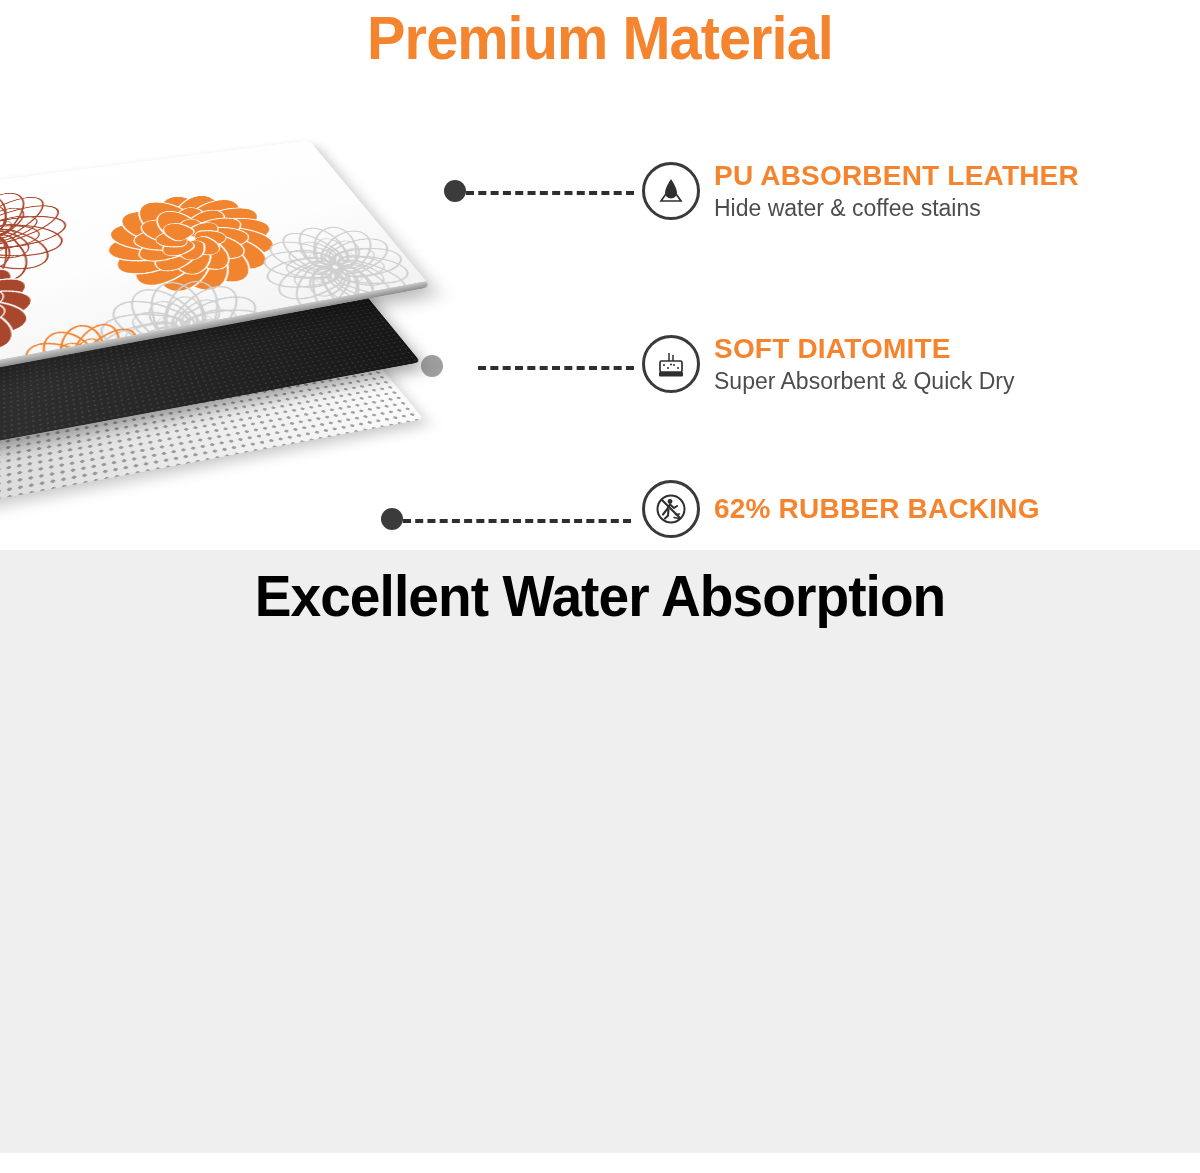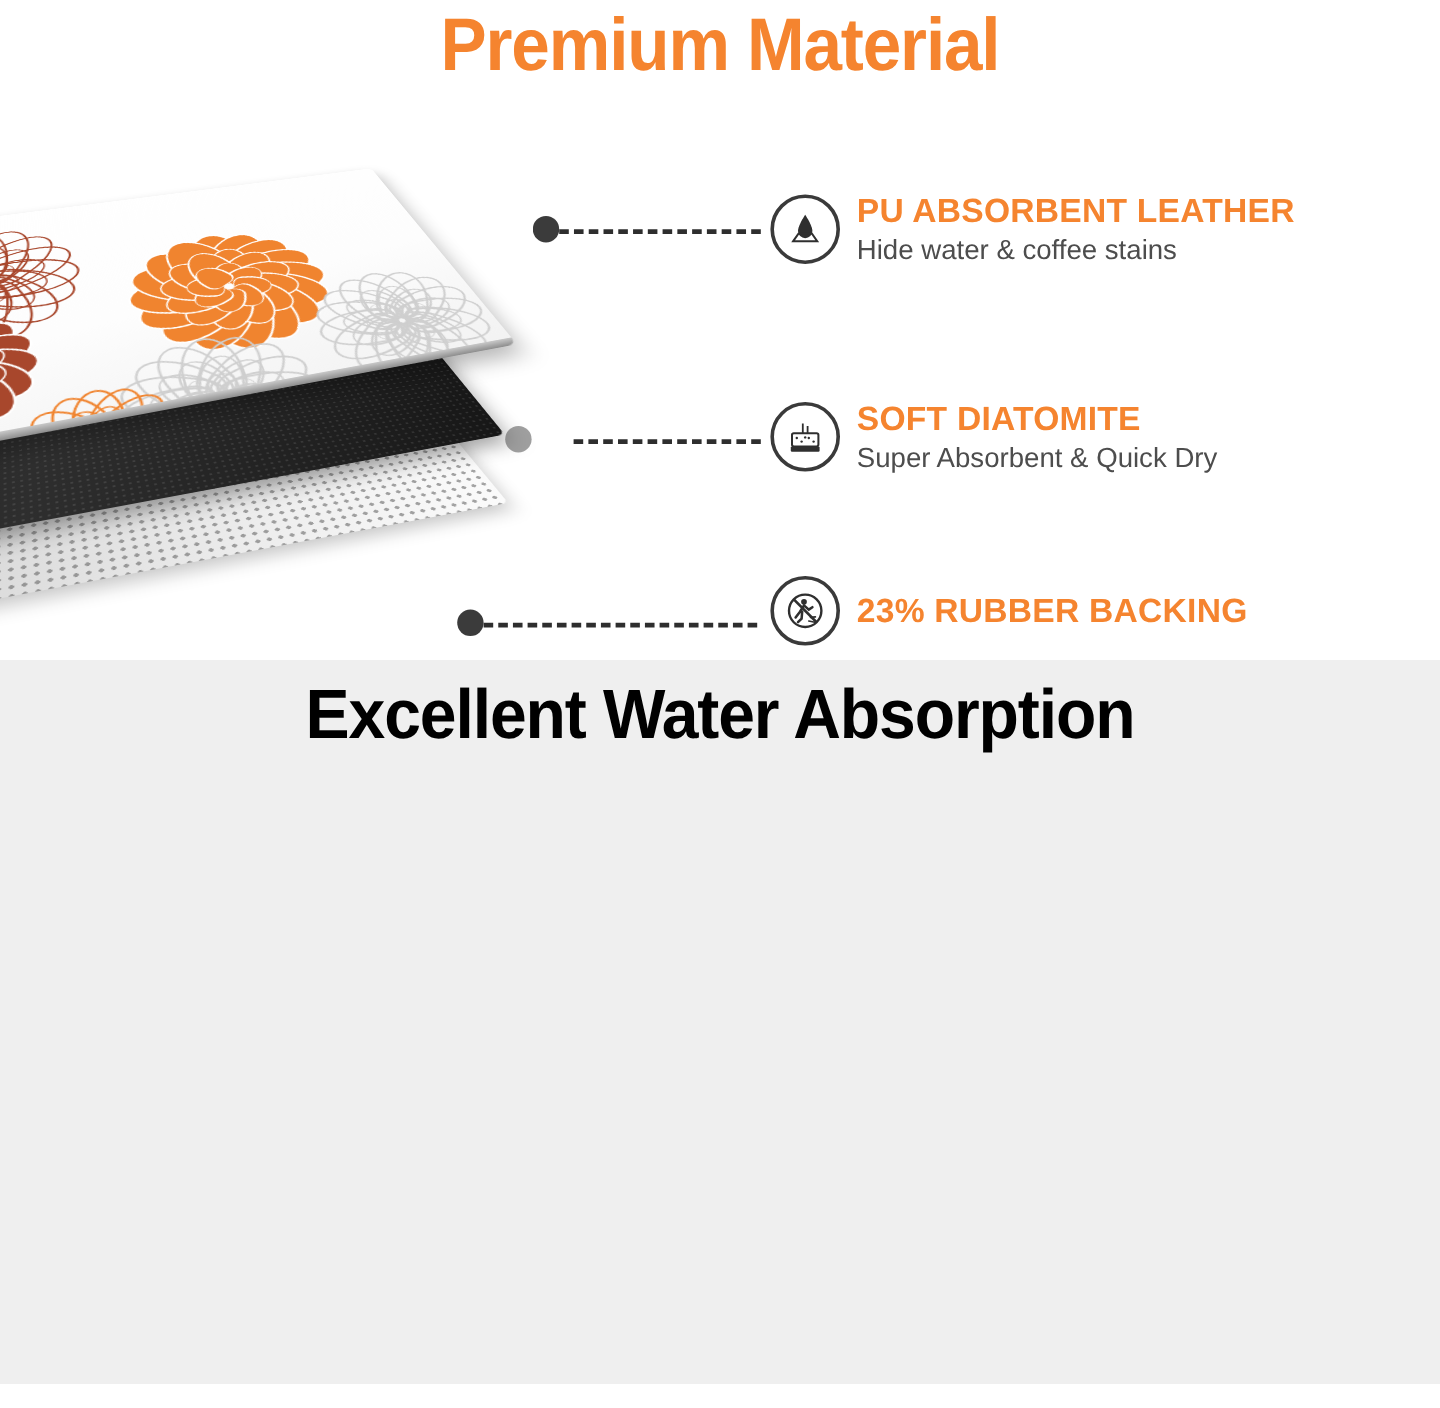--- a/index.html
+++ b/index.html
@@ -364,21 +364,21 @@
     <div class="ic">
       <svg width="34" height="34" viewBox="0 0 34 34">
         <circle cx="17" cy="17" r="13.5" fill="none" stroke="#2f2f2f" stroke-width="2"></circle>
         <circle cx="16" cy="9.5" r="2.4" fill="#2f2f2f"></circle>
         <path d="M16 12.5 L12.5 18 L9 22.5 M16 12.5 L20 16 L23 14 M14.5 17.5 L14 23.5 L11 26.5" fill="none" stroke="#2f2f2f" stroke-width="2.1" stroke-linecap="round"></path>
         <path d="M20 25.5 L25 26.5 M21.5 22.5 L25.5 22" fill="none" stroke="#2f2f2f" stroke-width="1.4" stroke-linecap="round"></path>
         <line x1="7.5" y1="7.5" x2="26.5" y2="26.5" stroke="#2f2f2f" stroke-width="2.2"></line>
       </svg>
     </div>
     <div class="tx">
-      <div class="hd">23% RUBBER BACKING</div>
+      <div class="hd">62% RUBBER BACKING</div>
     </div>
   </div>
 </div>
 
 <div class="sec-absorb">
 
   <div class="title-absorb">Excellent Water Absorption</div>
 
 </div>
 

